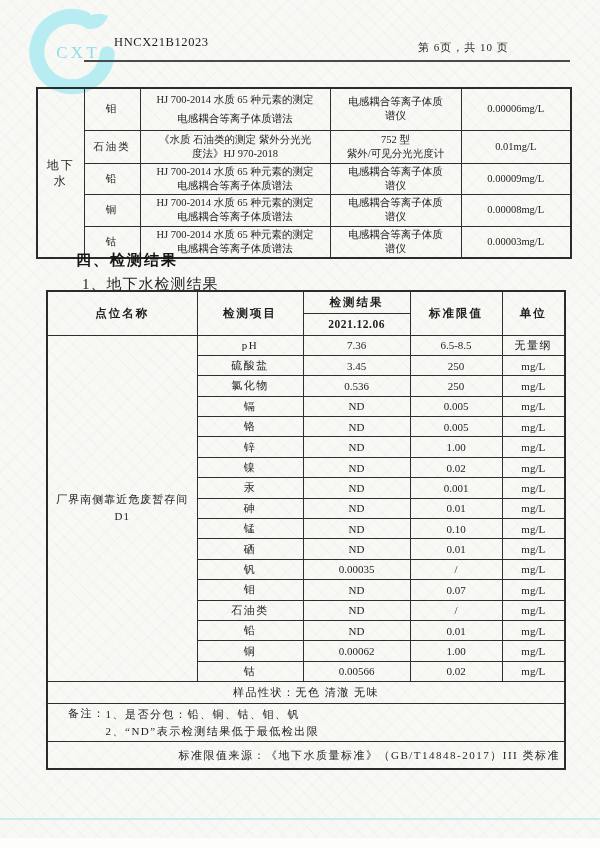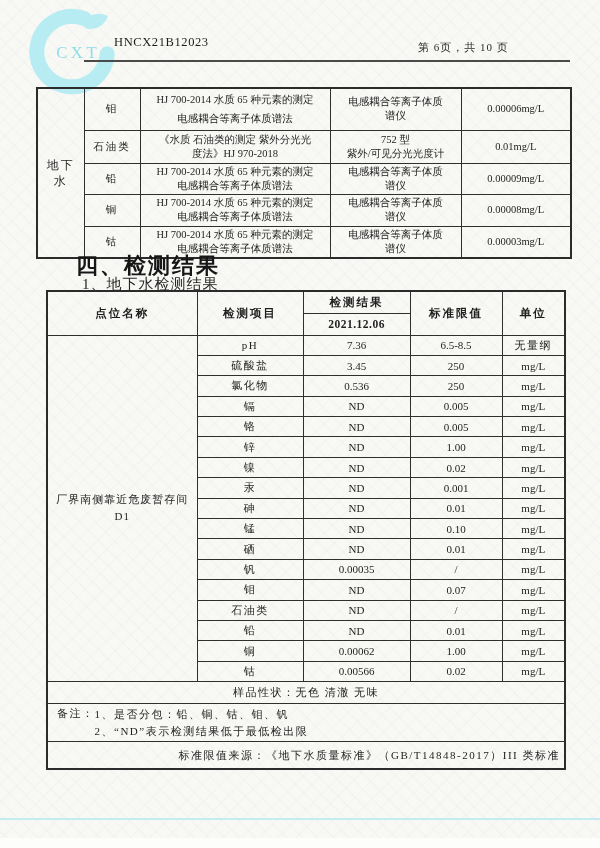--- a/index.html
+++ b/index.html
@@ -22,31 +22,31 @@
   td,th{border:1px solid #2f2f2f;padding:1px 3px;text-align:center;vertical-align:middle;
         font-weight:normal;overflow:hidden;}
   .outer{border:2px solid #2b2b2b;}
   .preline{white-space:pre-line;margin-top:12px;}
   
   .method-table{position:absolute;left:36px;top:87px;width:534px;font-size:10.5px;line-height:1.35;}
   .method-table .sample-type{letter-spacing:2px;font-size:12px;}
   .method-table .analyte{letter-spacing:2px;}
   .method-table .sp{line-height:1.85;}
   
-  .section-title{position:absolute;left:76px;top:251px;font-size:22px;font-weight:bold;letter-spacing:2px;color:#161616;}
+  .section-title{position:absolute;left:76px;top:251px;font-size:15px;font-weight:bold;letter-spacing:2px;color:#161616;}
   .section-subtitle{position:absolute;left:82px;top:275px;font-size:15px;letter-spacing:1px;color:#262626;}
   
   .result-table{position:absolute;left:46px;top:290px;width:519px;font-size:11px;}
   .result-table th{font-weight:bold;font-size:11.5px;letter-spacing:2px;}
   .result-table th.date{letter-spacing:0.5px;}
   .result-table tr.data{height:20.4px;}
   .result-table td.item{letter-spacing:1.5px;}
   .site-cell{font-size:11px;letter-spacing:1px;line-height:1.6;}
   .note-row td{height:19px;letter-spacing:1.5px;}
-  .remark-cell{text-align:left;padding:2px 9px;letter-spacing:1.5px;margin-left:44px;}
+  .remark-cell{text-align:left;padding:2px 20px;letter-spacing:1.5px;margin-left:44px;}
   .remark-flex{display:flex;align-items:flex-start;}
   .remark-lines div{line-height:1.5;}
   .source-cell{text-align:right;padding:3px 4px 3px 32px;letter-spacing:1.5px;height:20px;}
   
   .bottom-accent{position:absolute;left:0;top:818px;width:600px;height:2px;background:#c5ecef;}
   .bottom-band{position:absolute;left:0;bottom:0;width:600px;height:10px;background:#fdfdfb;}
 </style>
 </head>
 <body>
 

